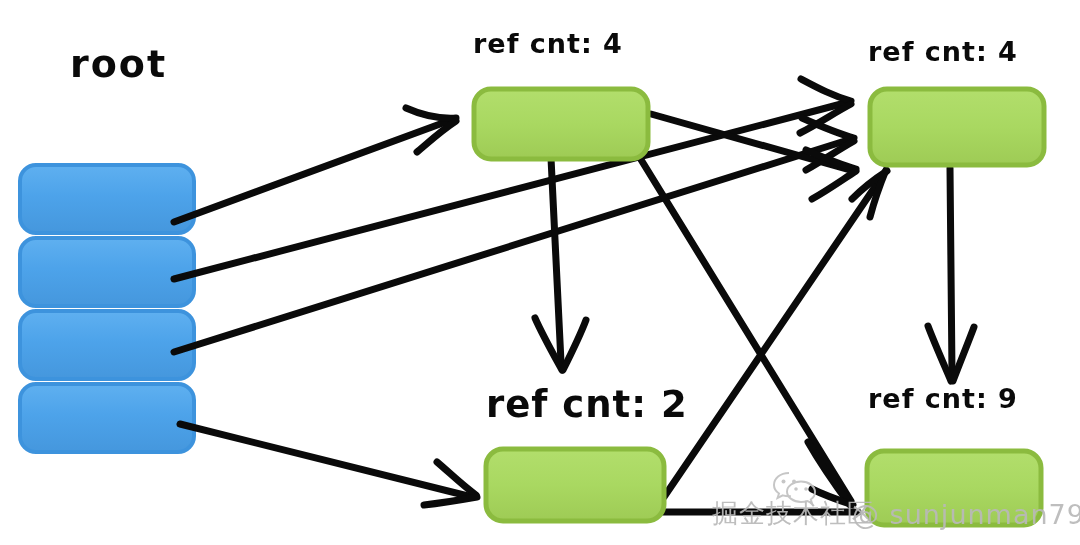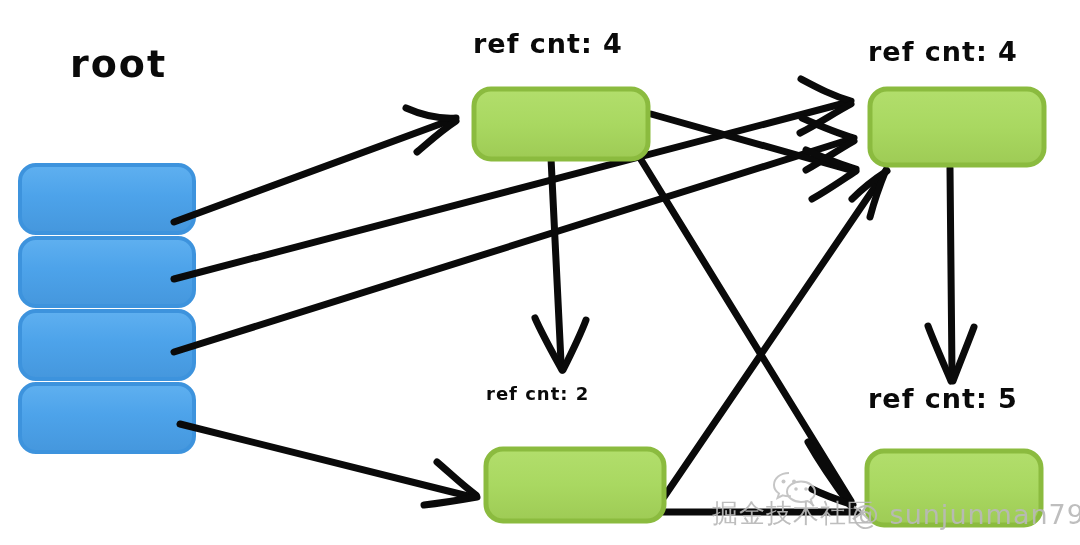--- a/index.html
+++ b/index.html
@@ -31,21 +31,21 @@
     letter-spacing: 1px;
   }
   #root-label {
     left: 70px;
     top: 42px;
     font-size: 38px;
     letter-spacing: 2px;
   }
   #ref1-label { left: 473px; top: 28px; font-size: 27px; }
   #ref4-label { left: 868px; top: 36px; font-size: 27px; }
-  #ref2-label { left: 486px; top: 383px; font-size: 18px; }
+  #ref2-label { left: 486px; top: 383px; font-size: 37px; }
   #ref3-label { left: 868px; top: 383px; font-size: 27px; }
 
   .watermark {
     position: absolute;
     font-family: "DejaVu Sans", sans-serif;
     color: #b9b9b9;
     opacity: 0.92;
     white-space: nowrap;
     pointer-events: none;
   }
@@ -170,21 +170,21 @@
   </svg>
 
   <div class="label-text" id="root-label">root</div>
 
   <div class="label-text" id="ref1-label">ref cnt: 4</div>
 
   <div class="label-text" id="ref4-label">ref cnt: 4</div>
 
   <div class="label-text" id="ref2-label">ref cnt: 2</div>
 
-  <div class="label-text" id="ref3-label">ref cnt: 5</div>
+  <div class="label-text" id="ref3-label">ref cnt: 9</div>
 
   <div class="watermark" id="wm-juejin">掘金技术社区</div>
 
   <svg class="watermark" id="wm-wechat-icon" viewBox="0 0 46 34" xmlns="http://www.w3.org/2000/svg">
     <g fill="none" stroke="#c2c2c2" stroke-width="2">
       <path d="M17 3 C8 3 2 8.5 2 15 C2 18.4 3.9 21.5 7 23.5 L5.5 28 L10.8 25.4 C12.7 25.9 14.8 26.2 17 26.2 C17.6 26.2 18.2 26.2 18.8 26.1"></path>
       <path d="M29 11.5 C36.7 11.5 43 16.2 43 22 C43 25 41.4 27.7 38.8 29.5 L40 33.2 L35.5 31 C33.6 31.6 31.4 31.9 29 31.9 C21.3 31.9 15 27.2 15 21.4 C15 16.2 21.3 11.5 29 11.5 Z"></path>
     </g>
     <g fill="#c2c2c2">
       <circle cx="11.5" cy="11.5" r="2"></circle>

